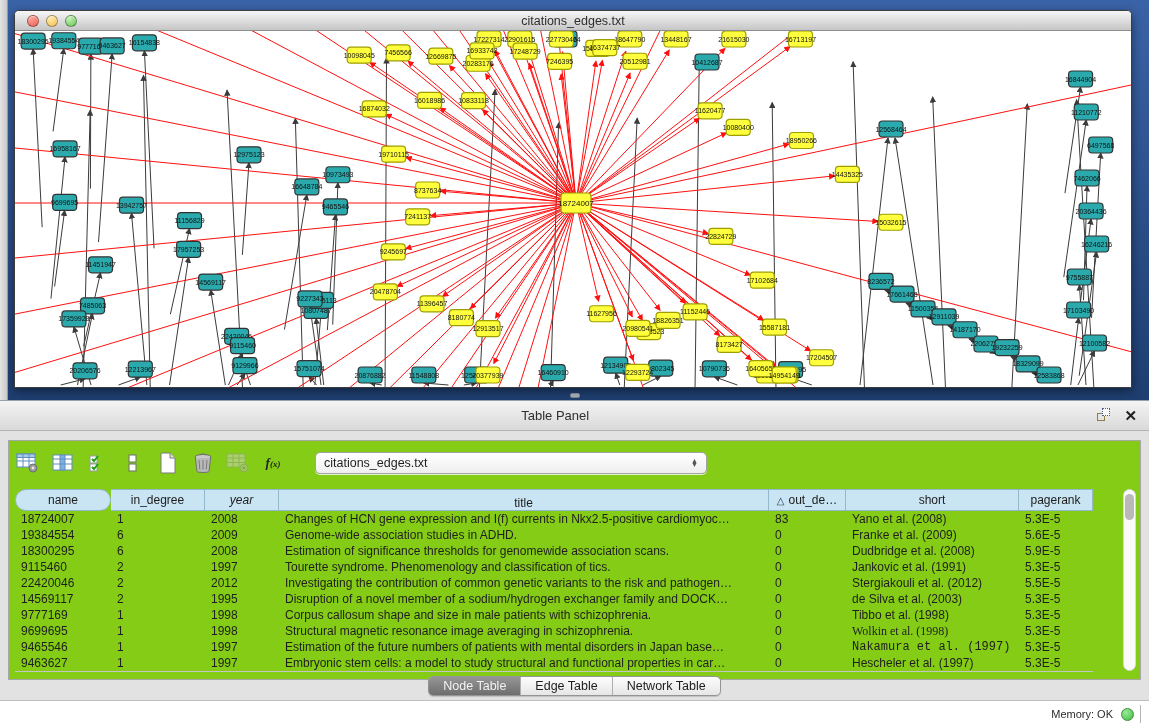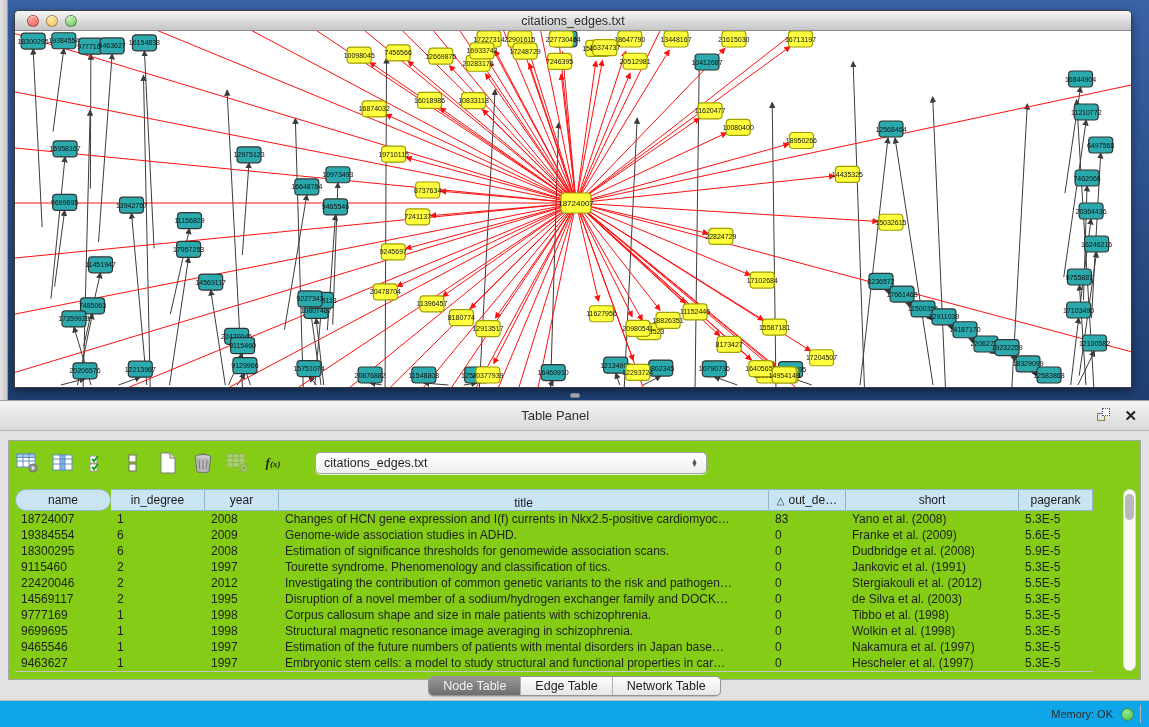--- a/index.html
+++ b/index.html
@@ -73,21 +73,21 @@
   
   .tab-bar { position:absolute; left:0; top:676px; width:1149px; display:flex; justify-content:center; }
   .seg { display:flex; border:1px solid #949494; border-radius:5px; overflow:hidden;
     background:linear-gradient(#FDFDFD,#E6E6E6); box-shadow:0 1px 1px rgba(0,0,0,.15); }
   .seg-item { padding:2px 14px; font-size:12.5px; color:#1D1D1D; border-left:1px solid #AFAFAF; }
   .seg-item:first-child { border-left:none; }
   .seg-item.active { background:linear-gradient(#969696,#6E6E6E); color:#F2F2F2; }
 
   
   .status-bar { position:absolute; left:0; top:700px; width:1149px; height:27px;
-    background:#0ea5e9; border-top:1px solid #BFBFBF; display:flex; align-items:center; justify-content:flex-end; }
+    background:#ffffff; border-top:1px solid #BFBFBF; display:flex; align-items:center; justify-content:flex-end; }
   .mem-label { font-size:11px; color:#2B2B2B; margin-right:8px; }
   .mem-dot { width:13px; height:13px; border-radius:50%; border:1px solid #3E8F3E;
     background:radial-gradient(circle at 35% 30%, #9BE89B, #3FBF3F); margin-right:6px; }
   .status-sep { width:1px; height:18px; background:#B5B5B5; margin-right:8px; }
 
   svg text { font-family:"Liberation Sans", sans-serif; }
 </style>
 </head>
 <body>
 
@@ -563,21 +563,21 @@
       </div>
 
       <div class="dtable">
         <div class="thead" id="thead">
             <div class="th" style="width: 96px;">
               <span>name</span>
             </div>
             <div class="th" style="width: 94px;">
               <span>in_degree</span>
             </div>
-            <div class="th" style="width: 74px;">
+            <div class="th" style="width: 74px; font-style: italic;">
               <span>year</span>
             </div>
             <div class="th" style="width: 490px; align-items: flex-end;">
               <span>title</span>
             </div>
             <div class="th" style="width: 77px;">
               <span class="sort-glyph">△</span>
               <span>out_de…</span>
             </div>
             <div class="th" style="width: 173px;">
@@ -650,30 +650,30 @@
               <div class="td" style="width: 77px;">0</div>
               <div class="td" style="width: 173px;">Tibbo et al. (1998)</div>
               <div class="td" style="width: 74px;">5.3E-5</div>
             </div>
             <div class="tr">
               <div class="td" style="width: 96px;">9699695</div>
               <div class="td" style="width: 94px;">1</div>
               <div class="td" style="width: 74px;">1998</div>
               <div class="td" style="width: 490px;">Structural magnetic resonance image averaging in schizophrenia.</div>
               <div class="td" style="width: 77px;">0</div>
-              <div class="td" style="width: 173px;">Wolkin et al. (1998)</div>
+              <div class="td" style="width: 173px; font-family: Liberation Serif, serif;">Wolkin et al. (1998)</div>
               <div class="td" style="width: 74px;">5.3E-5</div>
             </div>
             <div class="tr">
               <div class="td" style="width: 96px;">9465546</div>
               <div class="td" style="width: 94px;">1</div>
               <div class="td" style="width: 74px;">1997</div>
               <div class="td" style="width: 490px;">Estimation of the future numbers of patients with mental disorders in Japan base…</div>
               <div class="td" style="width: 77px;">0</div>
-              <div class="td" style="width: 173px;">Nakamura et al. (1997)</div>
+              <div class="td" style="width: 173px; font-family: Liberation Mono, monospace;">Nakamura et al. (1997)</div>
               <div class="td" style="width: 74px;">5.3E-5</div>
             </div>
             <div class="tr">
               <div class="td" style="width: 96px;">9463627</div>
               <div class="td" style="width: 94px;">1</div>
               <div class="td" style="width: 74px;">1997</div>
               <div class="td" style="width: 490px;">Embryonic stem cells: a model to study structural and functional properties in car…</div>
               <div class="td" style="width: 77px;">0</div>
               <div class="td" style="width: 173px;">Hescheler et al. (1997)</div>
               <div class="td" style="width: 74px;">5.3E-5</div>

